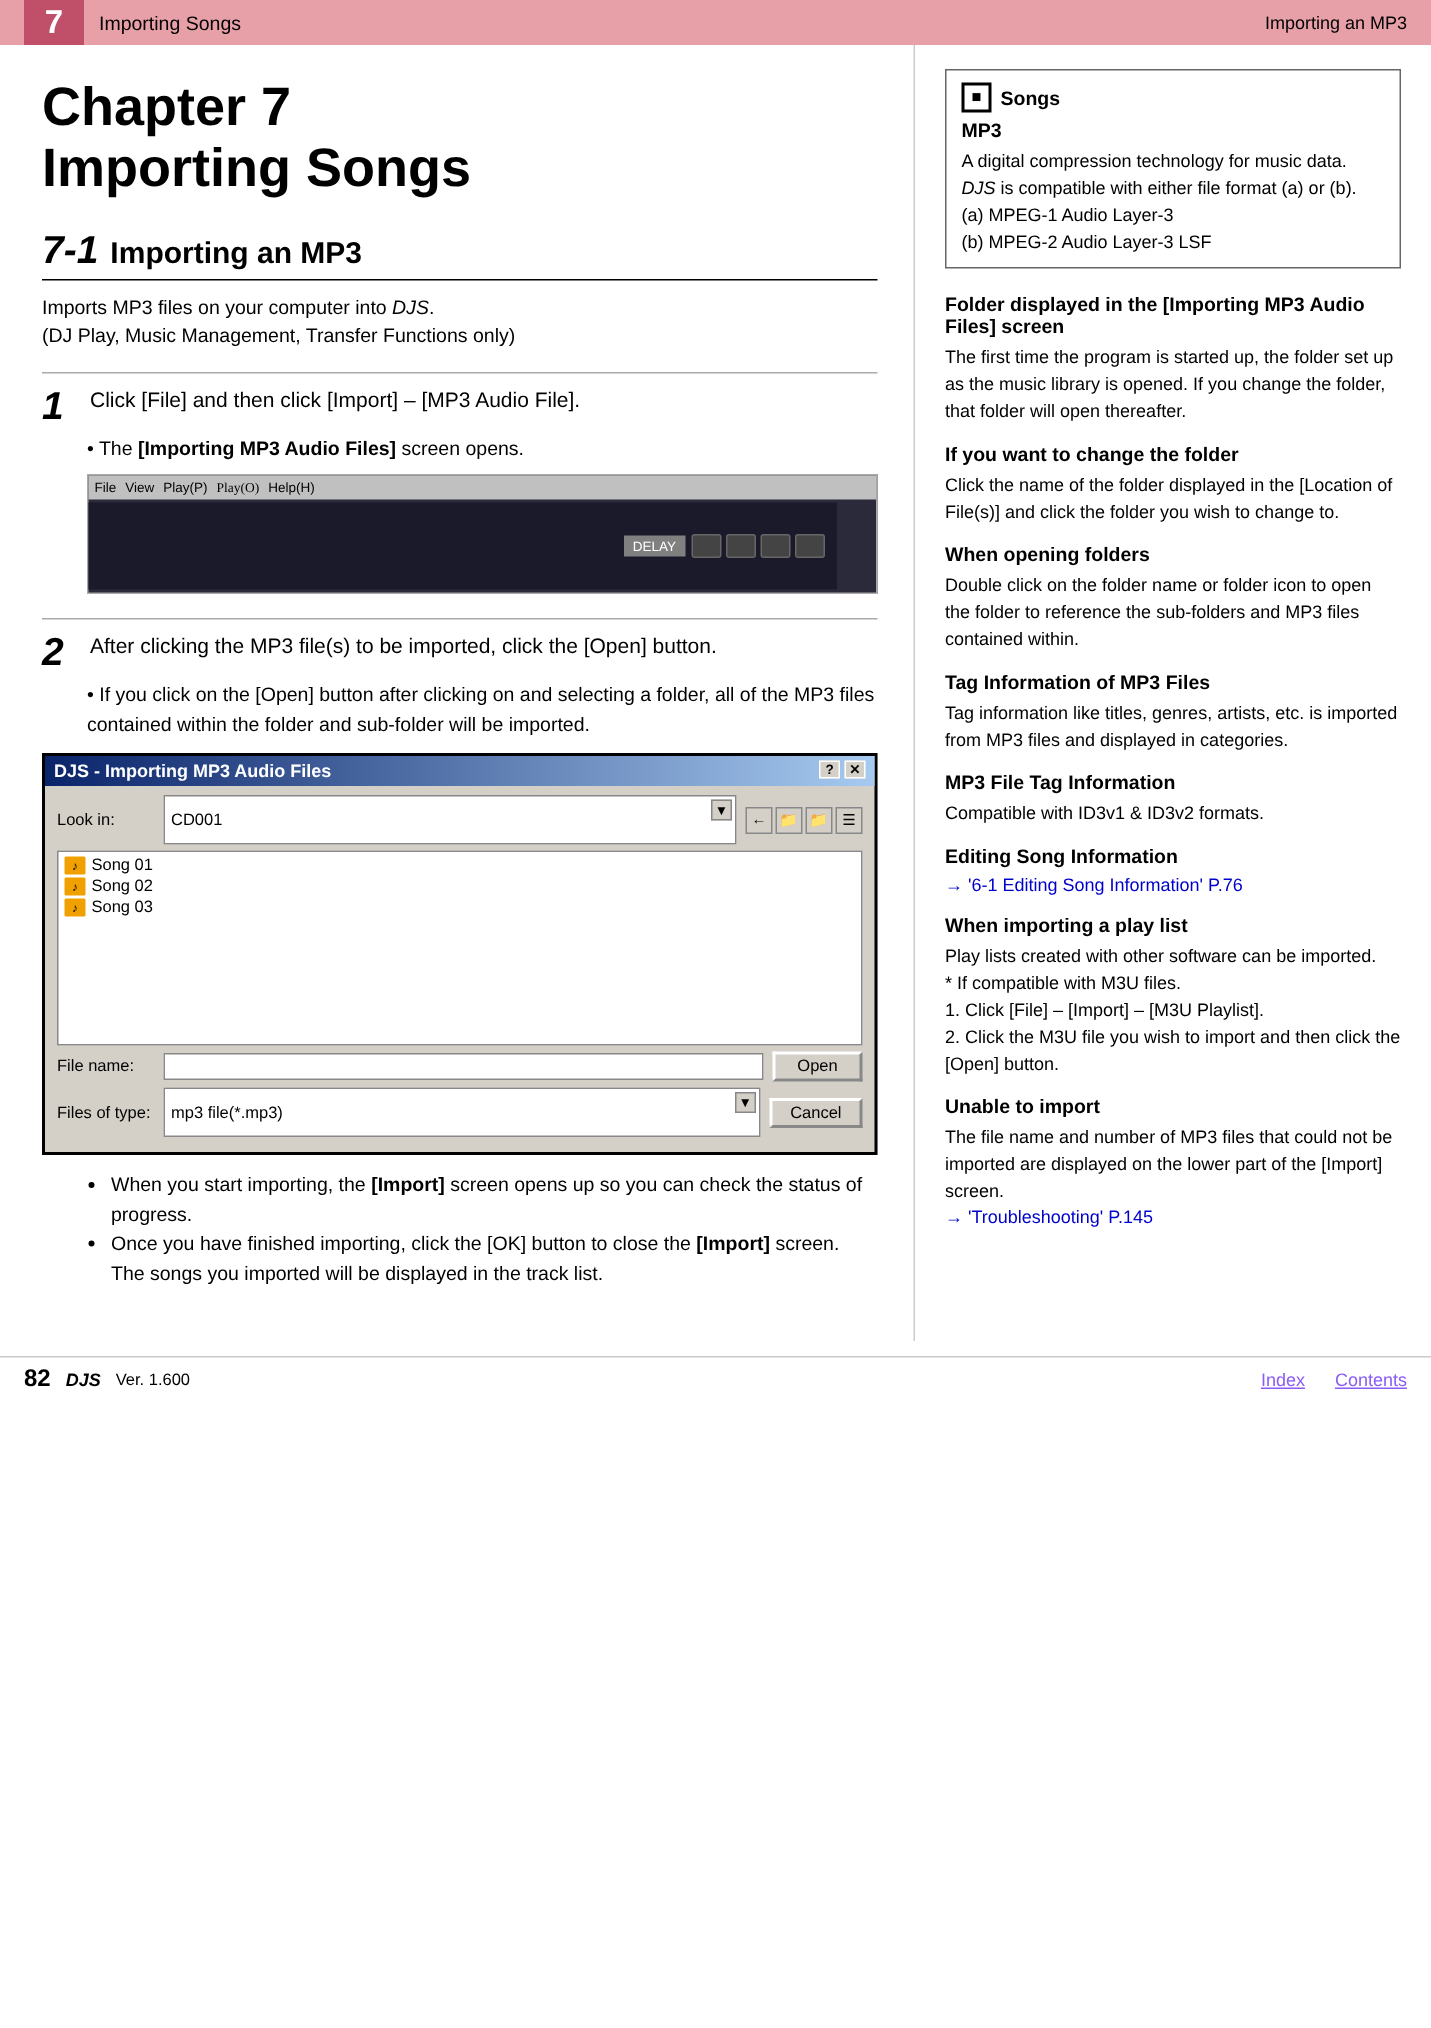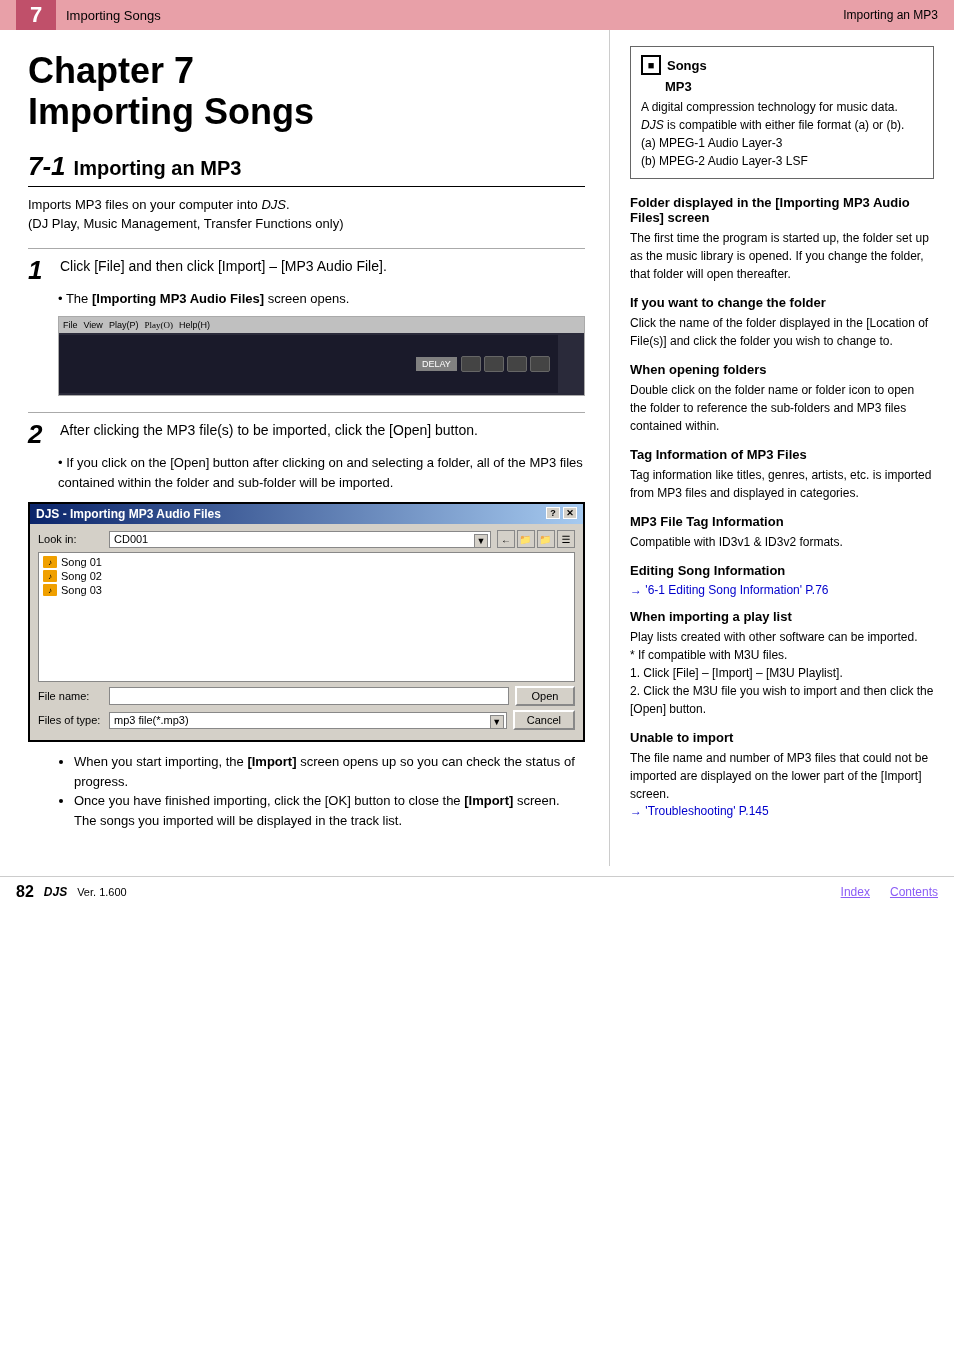--- a/index.html
+++ b/index.html
@@ -203,21 +203,21 @@
       gap: 6px;
     }
     .dialog-label {
       font-size: 11px;
       min-width: 65px;
     }
     .dialog-select {
       flex: 1;
       background: #fff;
       border: 1px solid #888;
-      height: 17px;
+      height: 33px;
       font-size: 11px;
       display: flex;
       align-items: center;
       padding: 0 4px;
       position: relative;
     }
     .dialog-select-arrow {
       position: absolute;
       right: 2px;
       top: 2px;
@@ -330,21 +330,20 @@
       font-weight: bold;
     }
     .note-title {
       font-size: 13px;
       font-weight: bold;
     }
     .note-subtitle {
       font-size: 13px;
       font-weight: bold;
       margin-bottom: 4px;
-      margin-left: 24px;
     }
     .note-text {
       font-size: 12px;
       line-height: 1.5;
     }
     .note-text em {
       font-style: italic;
     }
 
     .sidebar-section {

